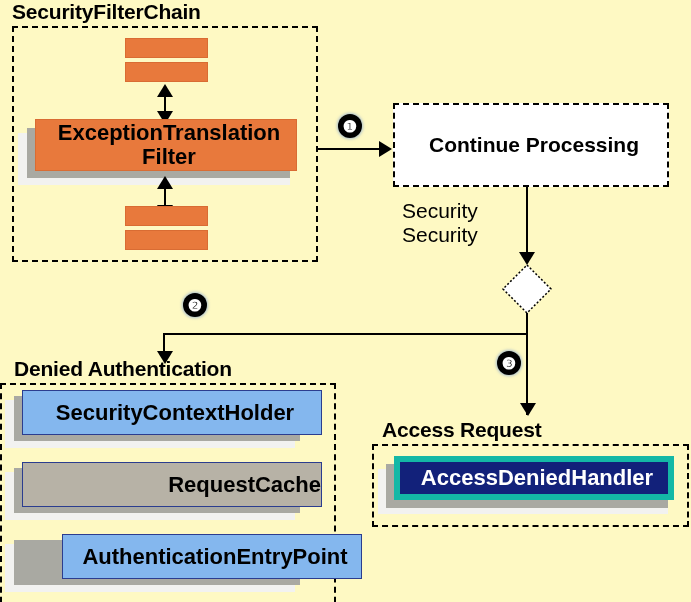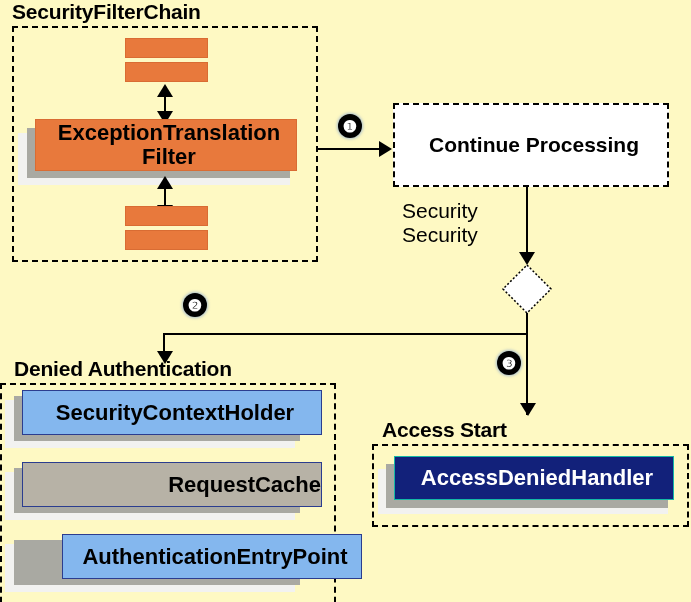--- a/index.html
+++ b/index.html
@@ -69,21 +69,21 @@
     font-size: 22px;
   }
   .node-gray {
     background: #b7b2a6;
     border: 1px solid #2b3d8f;
     color: #000000;
     font-size: 22px;
   }
   .node-navy {
     background: #12217a;
-    border: 1px solid #14b8a6;
+    border: 6px solid #14b8a6;
     color: #ffffff;
     font-size: 22px;
   }
   .node-dashed {
     border: 2px dashed #000000;
     background: #ffffff;
     color: #000000;
     font-size: 21px;
     font-weight: bold;
   }
@@ -230,21 +230,21 @@
   <div class="node node-gray" style="left:22px; top:462px; width:300px; height:45px;justify-content:flex-end;">
     <span>RequestCache</span>
   </div>
 
   <div class="node-shadow2" style="left:5px; top:544px; width:290px; height:48px;"></div>
   <div class="node-shadow" style="left:14px; top:540px; width:286px; height:45px;"></div>
   <div class="node node-bluelight" style="left:22px; top:534px; width:300px; height:45px;margin-left:40px;">
     <span>AuthenticationEntryPoint</span>
   </div>
 
-  <div class="group-label" style="left:382px; top:418px;">Access Start</div>
+  <div class="group-label" style="left:382px; top:418px;">Access Request</div>
 
   <div class="dashed-box" style="left:372px; top:444px; width:317px; height:83px;"></div>
 
   <div class="node-shadow2" style="left:378px; top:469px; width:290px; height:45px;"></div>
   <div class="node-shadow" style="left:386px; top:464px; width:282px; height:44px;"></div>
   <div class="node node-navy" style="left:394px; top:456px; width:280px; height:44px;">
     <span>AccessDeniedHandler</span>
   </div>
 
 </div>

